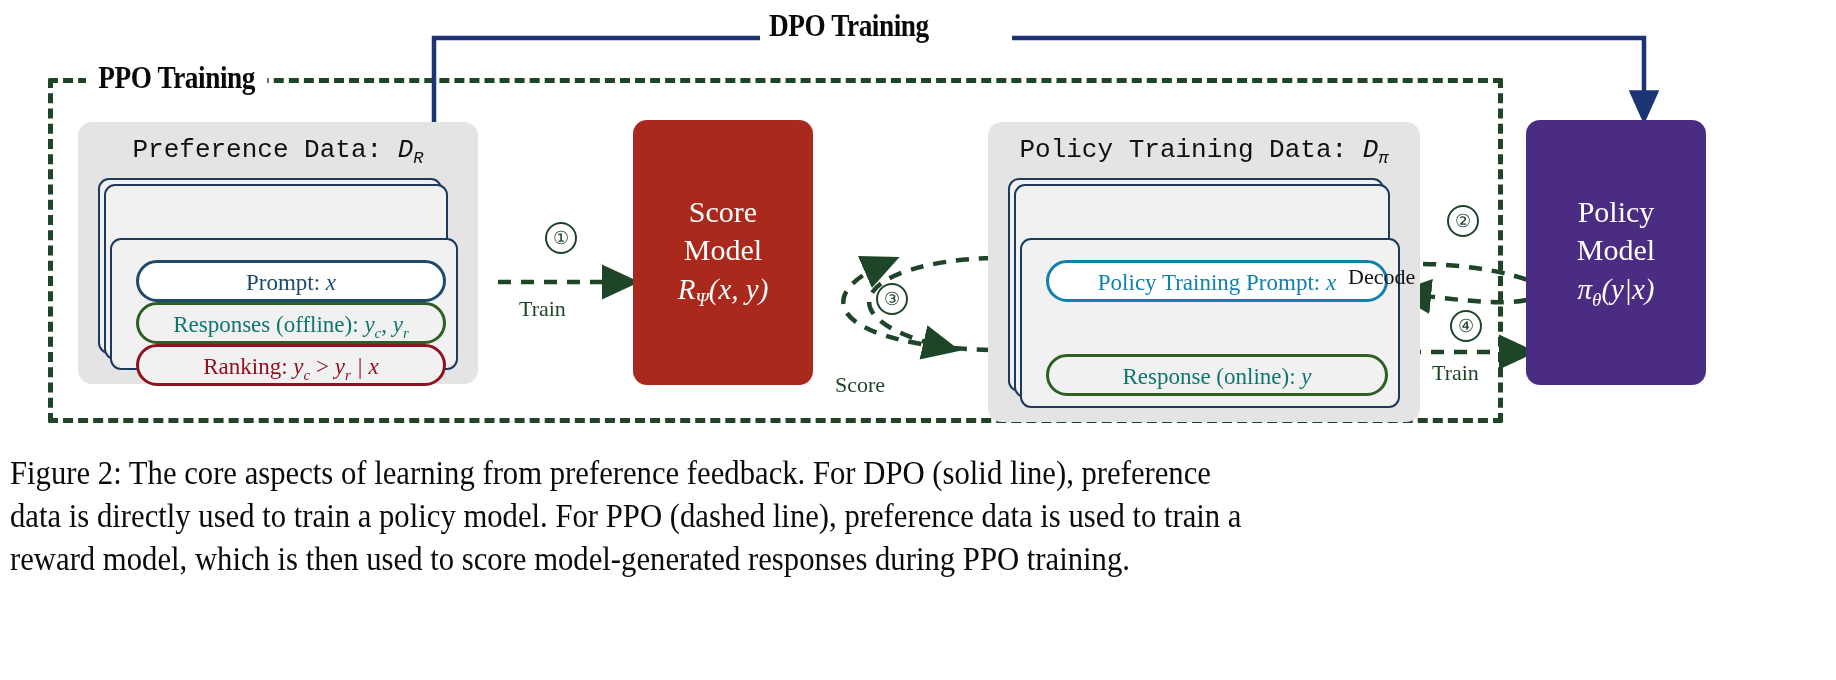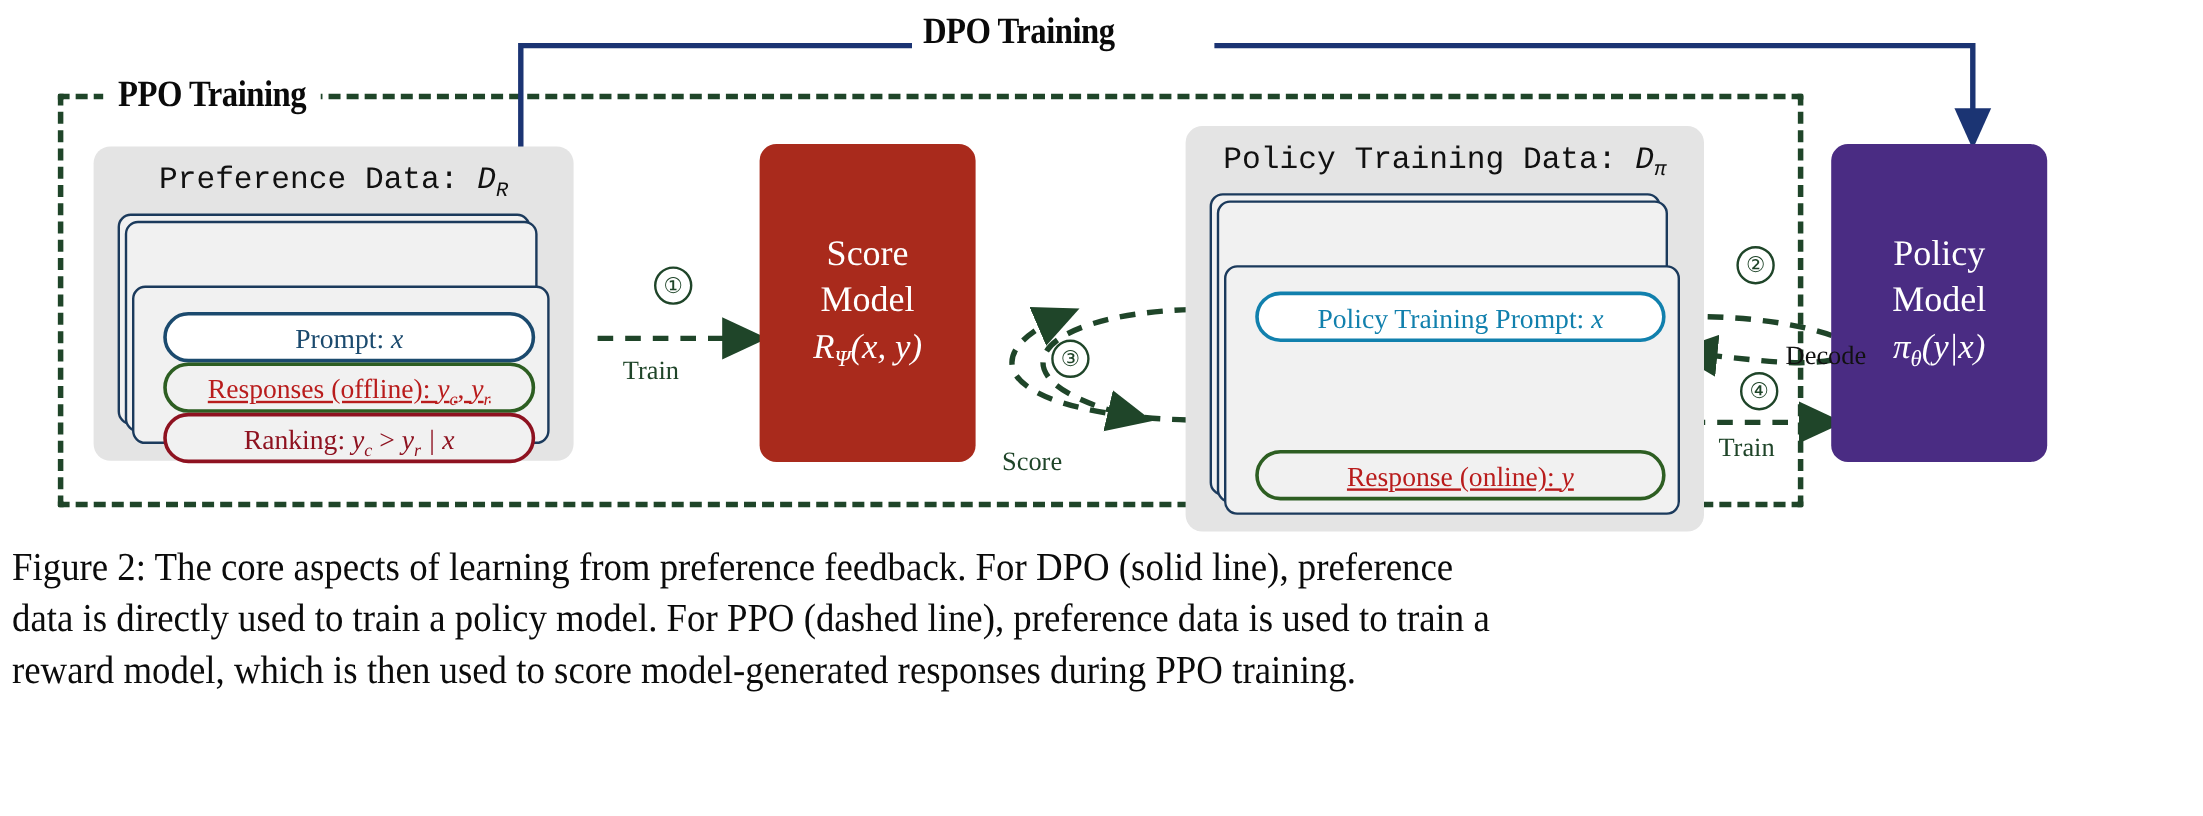--- a/index.html
+++ b/index.html
@@ -56,21 +56,21 @@
 
   .pill{
     height:42px;line-height:40px;border-radius:22px;border:3px solid;
     text-align:center;font-size:23px;box-sizing:border-box;background:#ffffff;
     white-space:nowrap;font-family:"Liberation Serif",serif;
   }
   .pill i{font-style:italic;}
   .pill sub{font-size:15px;font-style:italic;}
   .pill-navy{border-color:#1b4a6e;color:#1b4a6e;}
   .pill-teal{border-color:#1180ad;color:#1180ad;}
-  .pill-green{border-color:#2d5e22;color:#b91c1c;background:#f1f1f1;text-decoration:underline;}
+  .pill-green{border-color:#2d5e22;color:#0f766e;background:#f1f1f1;}
   .pill-red{border-color:#8e1220;color:#8e1220;background:#f1f1f1;}
 
   
   .model-box{
     position:absolute;border-radius:14px;color:#ffffff;
     display:flex;flex-direction:column;align-items:center;justify-content:center;
     font-size:30px;line-height:1.28;text-align:center;
     font-family:"Liberation Serif",serif;
   }
   .model-box .formula{font-style:italic;font-size:29px;margin-top:2px;}
@@ -168,21 +168,21 @@
       </div>
     </div>
   </div>
 
   <div class="model-box reward-box" style="left:633px;top:120px;width:180px;height:265px;">
     <div>Score</div>
     <div>Model</div>
     <div class="formula"><span>R</span><sub>Ψ</sub><span>(x, y)</span></div>
   </div>
 
-  <div class="data-panel" style="left:988px;top:105px;width:432px;height:338px;">
+  <div class="data-panel" style="left:988px;top:122px;width:432px;height:300px;">
     <div class="panel-title">
       <span>Policy Training Data: </span><i>D</i><sub>π</sub>
     </div>
     <div class="card-stack">
       <div class="stack-sheet sheet-3"></div>
       <div class="stack-sheet sheet-2"></div>
       <div class="stack-sheet sheet-1">
         <div class="rows">
 
           <div class="pill pill-teal">
@@ -202,21 +202,21 @@
   <div class="model-box policy-box" style="left:1526px;top:120px;width:180px;height:265px;">
     <div>Policy</div>
     <div>Model</div>
     <div class="formula"><span>π</span><sub>θ</sub><span>(y|x)</span></div>
   </div>
 
   <div class="badge" style="left:545px;top:222px;">①</div>
   <div class="edge-label" style="left:519px;top:296px;">Train</div>
 
   <div class="badge" style="left:1447px;top:205px;">②</div>
-  <div class="edge-label black" style="left:1488px;top:264px;margin-top:19px;">Decode</div>
+  <div class="edge-label black" style="left:1348px;top:264px;">Decode</div>
 
   <div class="badge" style="left:876px;top:283px;">③</div>
   <div class="edge-label" style="left:835px;top:337px;margin-top:35px;">Score</div>
 
   <div class="badge" style="left:1450px;top:310px;">④</div>
   <div class="edge-label" style="left:1432px;top:360px;">Train</div>
 
   <div class="caption">
     <div>Figure 2: The core aspects of learning from preference feedback. For DPO (solid line), preference</div>
     <div>data is directly used to train a policy model. For PPO (dashed line), preference data is used to train a</div>

